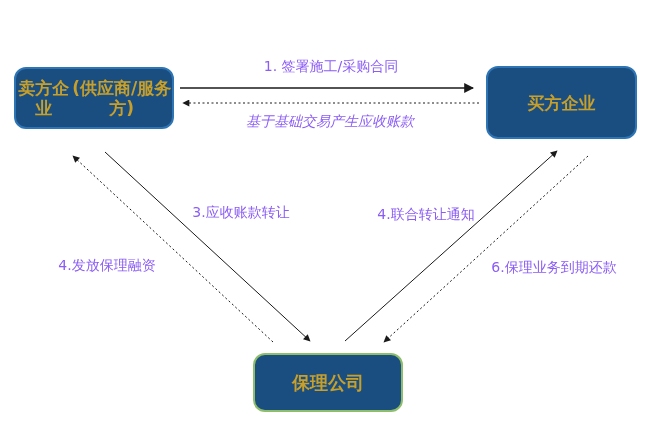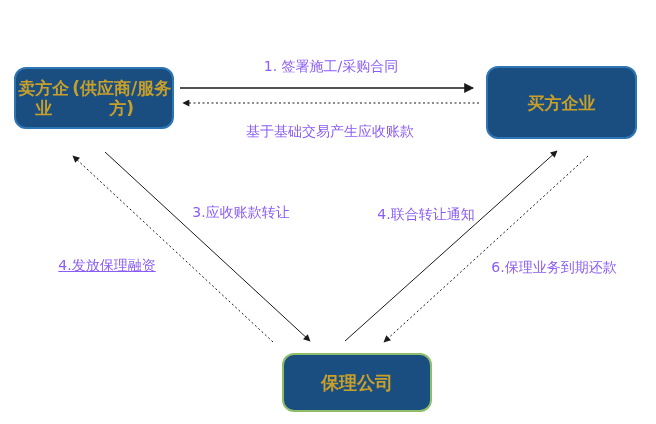--- a/index.html
+++ b/index.html
@@ -28,38 +28,38 @@
     border-radius: 12px;
     display: flex;
     flex-direction: row;
     align-items: center;
     justify-content: center;
     text-align: center;
     line-height: 20px;
     font-size: 17px;
   }
   .node-blue-border { border: 2px solid #2E75B6; }
-  .node-green-border { border: 2px solid #8FBE6B; margin-left: 29px; }
+  .node-green-border { border: 2px solid #8FBE6B; }
 
   .node-seller { left: 14px;  top: 67px;  width: 160px; height: 62px; }
   .node-buyer  { left: 486px; top: 66px;  width: 151px; height: 73px; }
   .node-factor { left: 253px; top: 353px; width: 150px; height: 59px; font-size: 18px; }
 
   .edge-label {
     position: absolute;
     font-size: 14px;
     color: #8b5cf6;
     white-space: nowrap;
     transform: translateX(-50%);
   }
   .lbl-contract   { left: 331px; top: 58px; }
-  .lbl-receivable { left: 330px; top: 123px; }
+  .lbl-receivable { left: 330px; top: 113px; font-style: italic; }
   .lbl-transfer   { left: 241px; top: 204px; }
   .lbl-notice     { left: 426px; top: 206px; }
-  .lbl-financing  { left: 107px; top: 257px; text-decoration: underline; }
+  .lbl-financing  { left: 107px; top: 257px; }
   .lbl-repayment  { left: 554px; top: 259px; }
 </style>
 </head>
 <body>
 
 <div class="canvas">
 
   <svg class="arrow-layer" width="656" height="424" viewBox="0 0 656 424" xmlns="http://www.w3.org/2000/svg">
     <defs>
       <marker id="arrowhead" viewBox="0 0 10 10" refX="9" refY="5" markerWidth="9" markerHeight="7" orient="auto-start-reverse">

